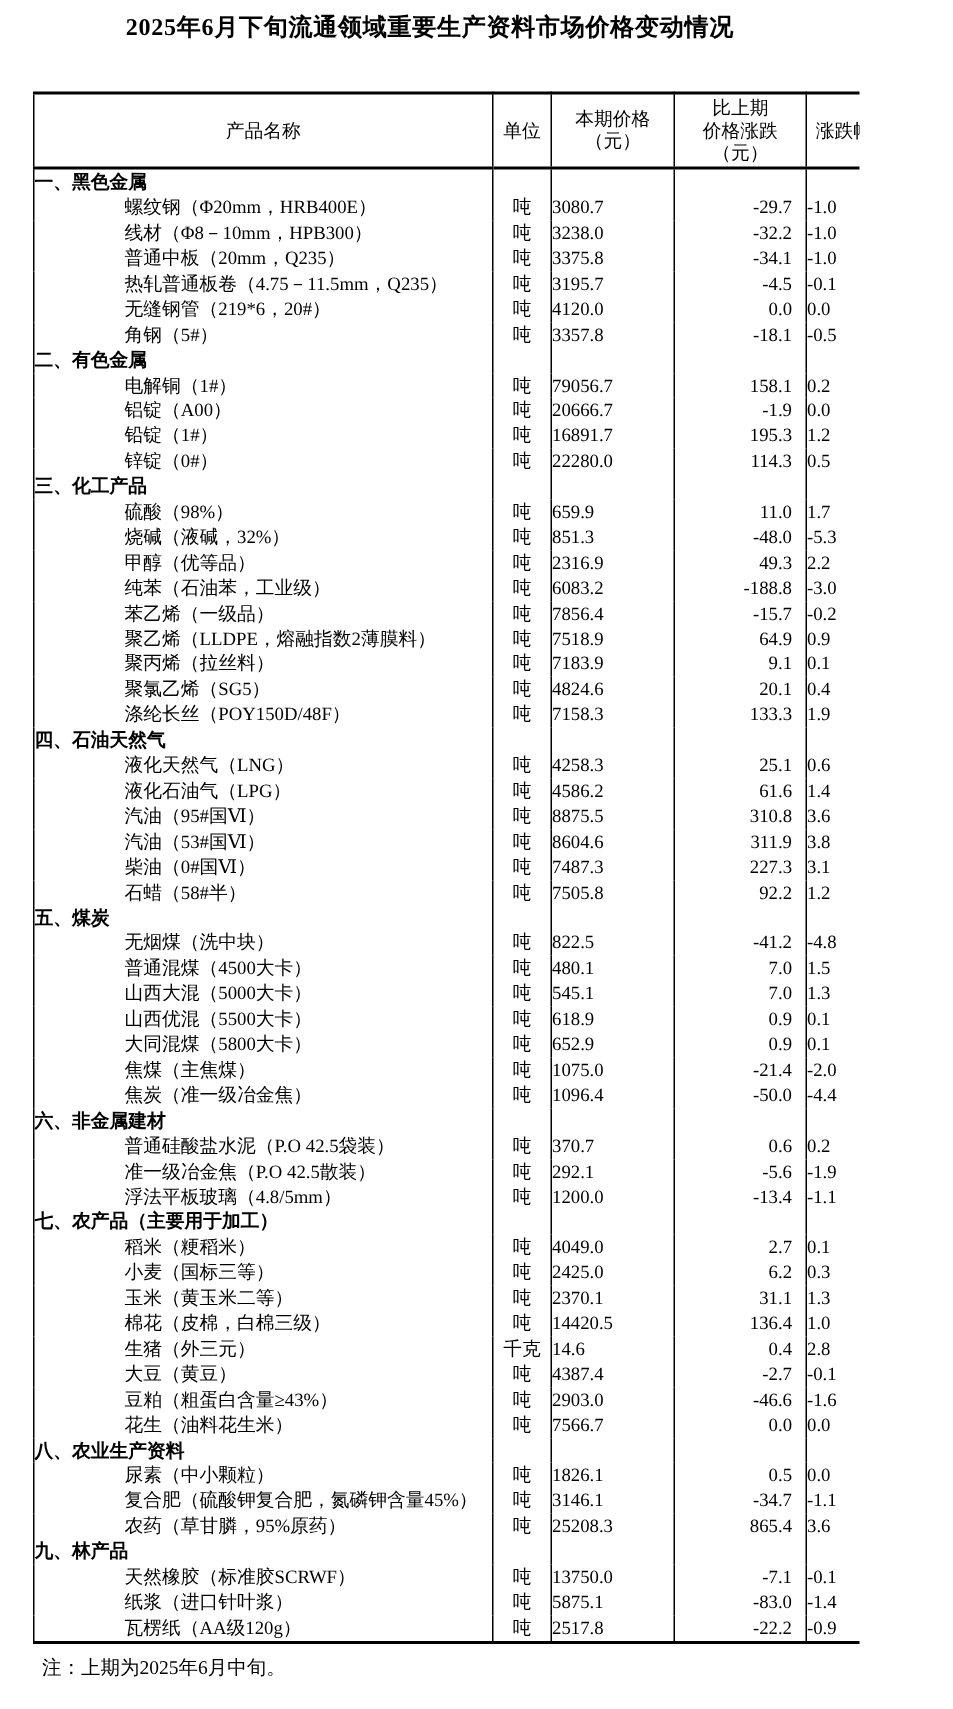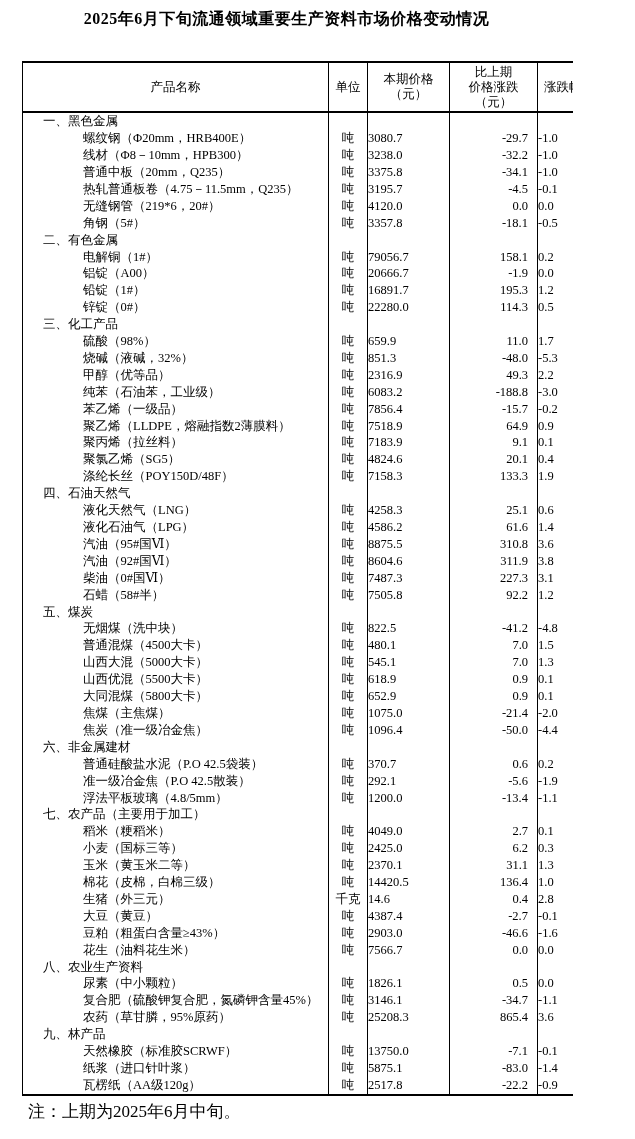--- a/index.html
+++ b/index.html
@@ -53,29 +53,29 @@
     border-left: 1px solid #000;
     border-right: 1px solid #000;
     font-size: 12.5px;
     height: 16.9px;
     line-height: 16.9px;
     padding: 0;
     vertical-align: middle;
     white-space: nowrap;
     overflow: hidden;
   }
-  tbody tr.section-row td.name { font-weight: normal; padding-left: 20px; }
+  tbody tr.section-row td.name { font-weight: bold; padding-left: 0; }
   tbody tr.product-row td.name { padding-left: 60px; }
   tbody td.unit   { text-align: center; }
   tbody td.price  { text-align: left; padding-right: 0; }
   tbody td.change { text-align: right; padding-right: 9px; }
   tbody td.pct    { padding-right: 5px; }
   .note {
     margin: 9px 0 0 28px;
-    font-size: 17px;
+    font-size: 13px;
     line-height: 14px;
   }
 </style>
 </head>
 <body>
 
 <div class="page">
   <div class="title">2025年6月下旬流通领域重要生产资料市场价格变动情况</div>
 
   <table class="price-table">
@@ -275,21 +275,21 @@
           <td class="pct">1.4</td>
         </tr>
         <tr class="product-row">
           <td class="name">汽油（95#国Ⅵ）</td>
           <td class="unit">吨</td>
           <td class="price">8875.5</td>
           <td class="change">310.8</td>
           <td class="pct">3.6</td>
         </tr>
         <tr class="product-row">
-          <td class="name">汽油（92#国Ⅵ）</td>
+          <td class="name">汽油（53#国Ⅵ）</td>
           <td class="unit">吨</td>
           <td class="price">8604.6</td>
           <td class="change">311.9</td>
           <td class="pct">3.8</td>
         </tr>
         <tr class="product-row">
           <td class="name">柴油（0#国Ⅵ）</td>
           <td class="unit">吨</td>
           <td class="price">7487.3</td>
           <td class="change">227.3</td>

